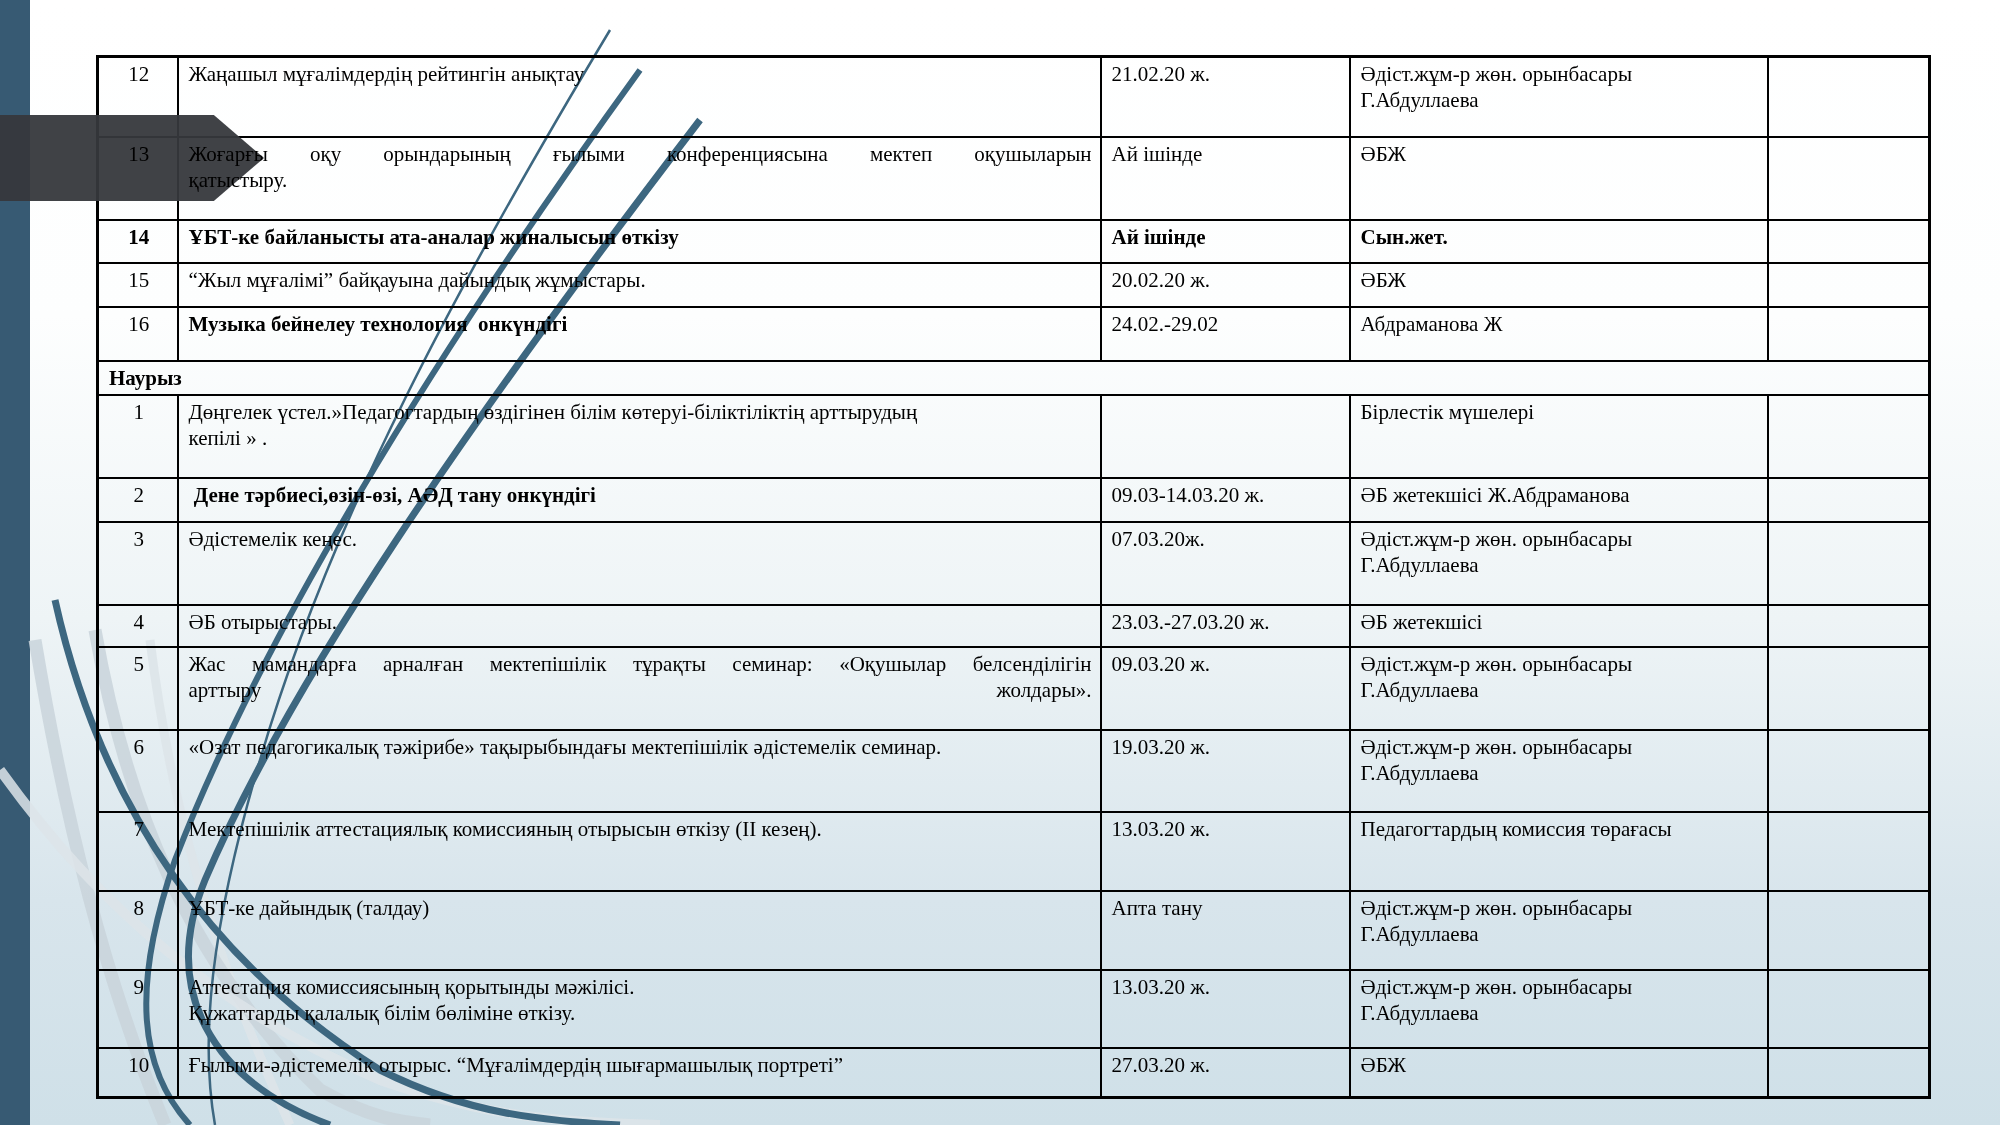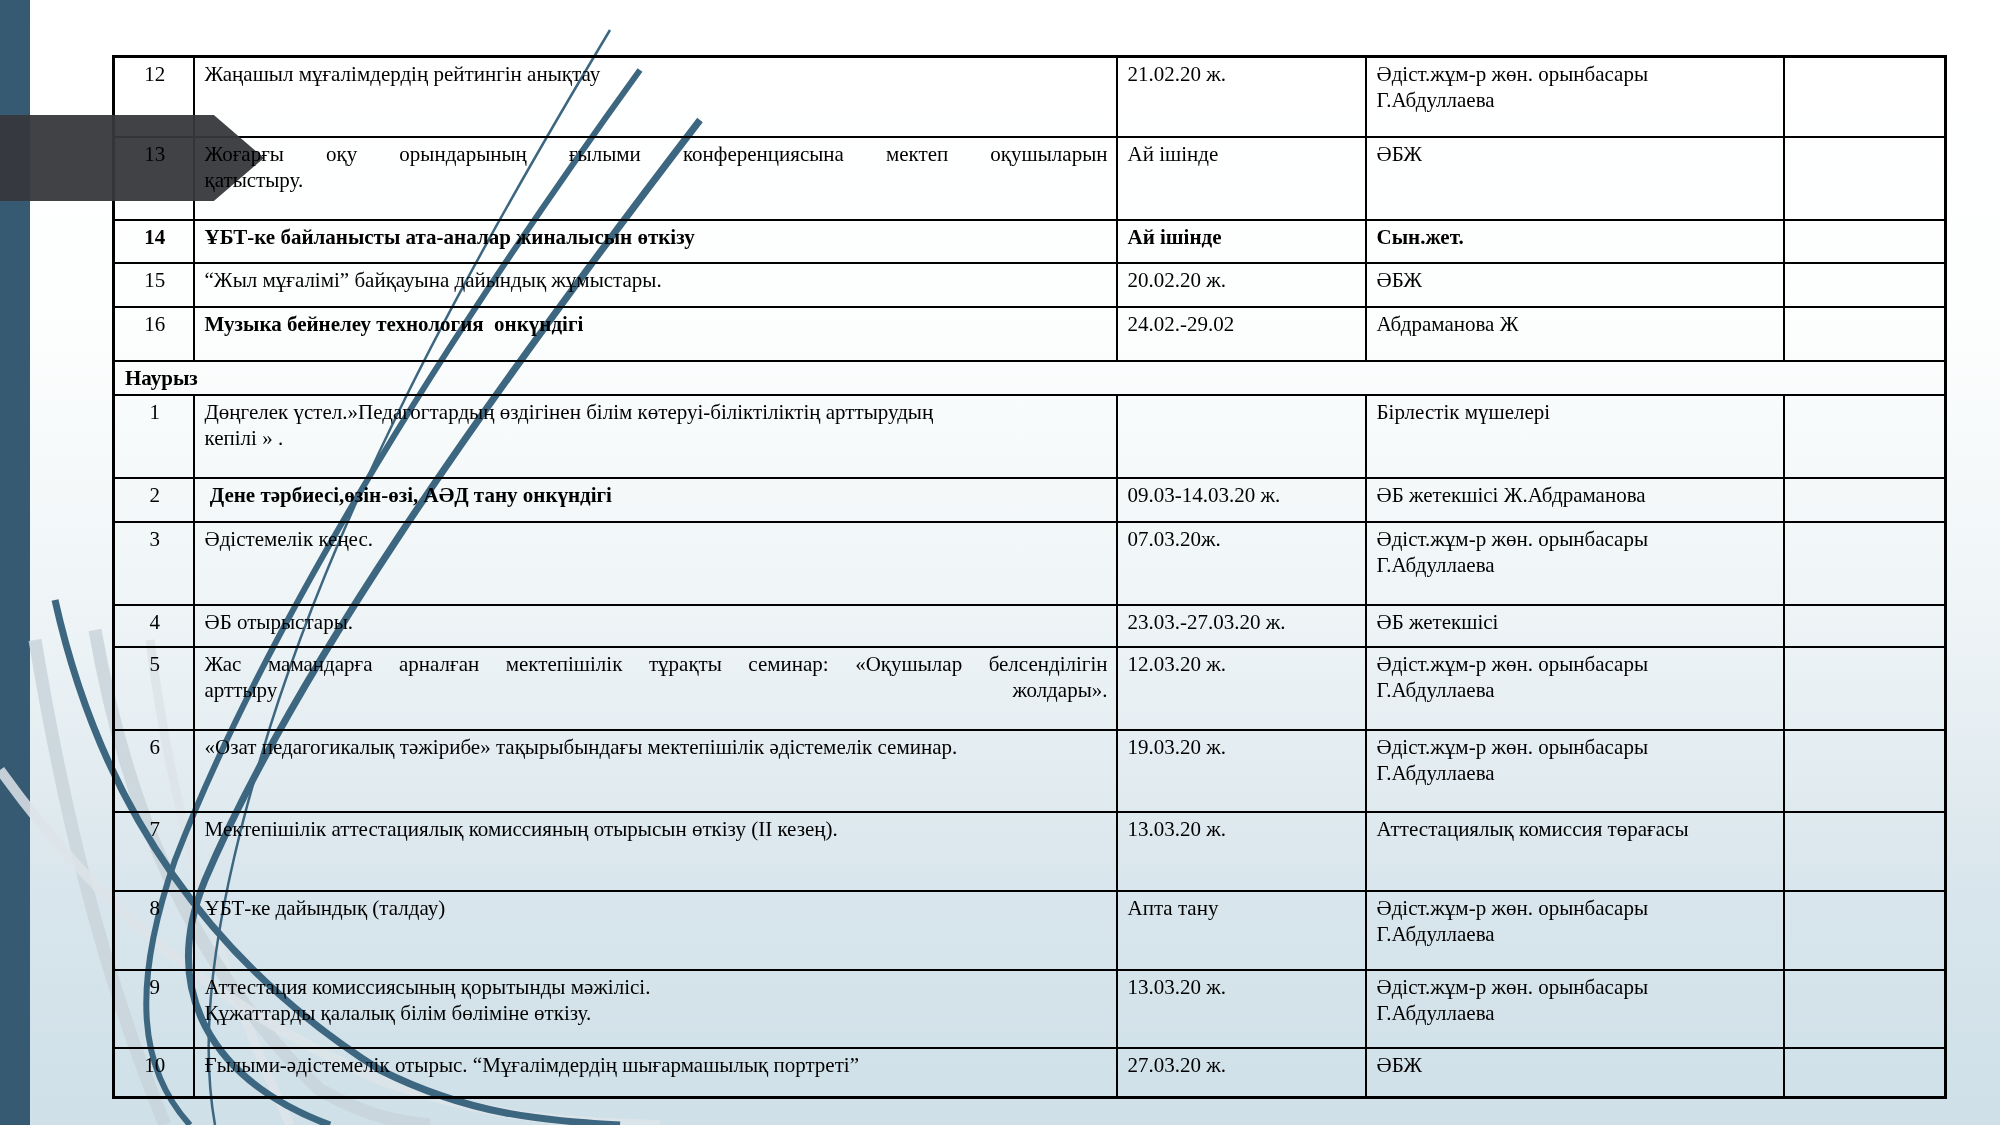--- a/index.html
+++ b/index.html
@@ -10,21 +10,21 @@
   }
   .slide{
     position:relative;width:2000px;height:1125px;overflow:hidden;
     background:linear-gradient(180deg,#ffffff 0%,#fdfefe 28%,#eef4f6 55%,#d8e5ec 80%,#cfe0e8 100%);
   }
   .left-bar{
     position:absolute;left:0;top:0;width:30px;height:1125px;
   }
   .curves{position:absolute;left:0;top:0;width:2000px;height:1125px;}
   table.plan{
-    position:absolute;left:112px;top:55px;width:1832px;
+    position:absolute;left:96px;top:55px;width:1832px;
     border-collapse:collapse;table-layout:fixed;
     background:transparent;
   }
   table.plan td{
     border:2px solid #000;
     vertical-align:top;
     padding:3px 8px 3px 10px;
     font-size:21px;line-height:1.24;color:#000;
     overflow:hidden;
   }
@@ -139,38 +139,38 @@
           <td class="c-num"><span class="cell-text">4</span></td>
           <td class="c-task"><span class="cell-text">ӘБ отырыстары.</span></td>
           <td class="c-date"><span class="cell-text">23.03.-27.03.20 ж.</span></td>
           <td class="c-resp"><span class="cell-text">ӘБ жетекшісі</span></td>
           <td class="c-note"><span class="cell-text"></span></td>
         </tr>
         <tr style="height: 83px;">
           <td class="c-num"><span class="cell-text">5</span></td>
           <td class="c-task justify"><span class="cell-text">Жас мамандарға арналған мектепішілік тұрақты семинар: «Оқушылар белсенділігін
 арттыру жолдары».</span></td>
-          <td class="c-date"><span class="cell-text">12.03.20 ж.</span></td>
+          <td class="c-date"><span class="cell-text">09.03.20 ж.</span></td>
           <td class="c-resp"><span class="cell-text">Әдіст.жұм-р жөн. орынбасары
 Г.Абдуллаева</span></td>
           <td class="c-note"><span class="cell-text"></span></td>
         </tr>
         <tr style="height: 82px;">
           <td class="c-num"><span class="cell-text">6</span></td>
           <td class="c-task"><span class="cell-text">«Озат педагогикалық тәжірибе» тақырыбындағы мектепішілік әдістемелік семинар.</span></td>
           <td class="c-date"><span class="cell-text">19.03.20 ж.</span></td>
           <td class="c-resp"><span class="cell-text">Әдіст.жұм-р жөн. орынбасары
 Г.Абдуллаева</span></td>
           <td class="c-note"><span class="cell-text"></span></td>
         </tr>
         <tr style="height: 79px;">
           <td class="c-num"><span class="cell-text">7</span></td>
           <td class="c-task"><span class="cell-text">Мектепішілік аттестациялық комиссияның отырысын өткізу (II кезең).</span></td>
           <td class="c-date"><span class="cell-text">13.03.20 ж.</span></td>
-          <td class="c-resp"><span class="cell-text">Аттестациялық комиссия төрағасы</span></td>
+          <td class="c-resp"><span class="cell-text">Педагогтардың комиссия төрағасы</span></td>
           <td class="c-note"><span class="cell-text"></span></td>
         </tr>
         <tr style="height: 79px;">
           <td class="c-num"><span class="cell-text">8</span></td>
           <td class="c-task"><span class="cell-text">ҰБТ-ке дайындық (талдау)</span></td>
           <td class="c-date"><span class="cell-text">Апта тану</span></td>
           <td class="c-resp"><span class="cell-text">Әдіст.жұм-р жөн. орынбасары
 Г.Абдуллаева</span></td>
           <td class="c-note"><span class="cell-text"></span></td>
         </tr>

